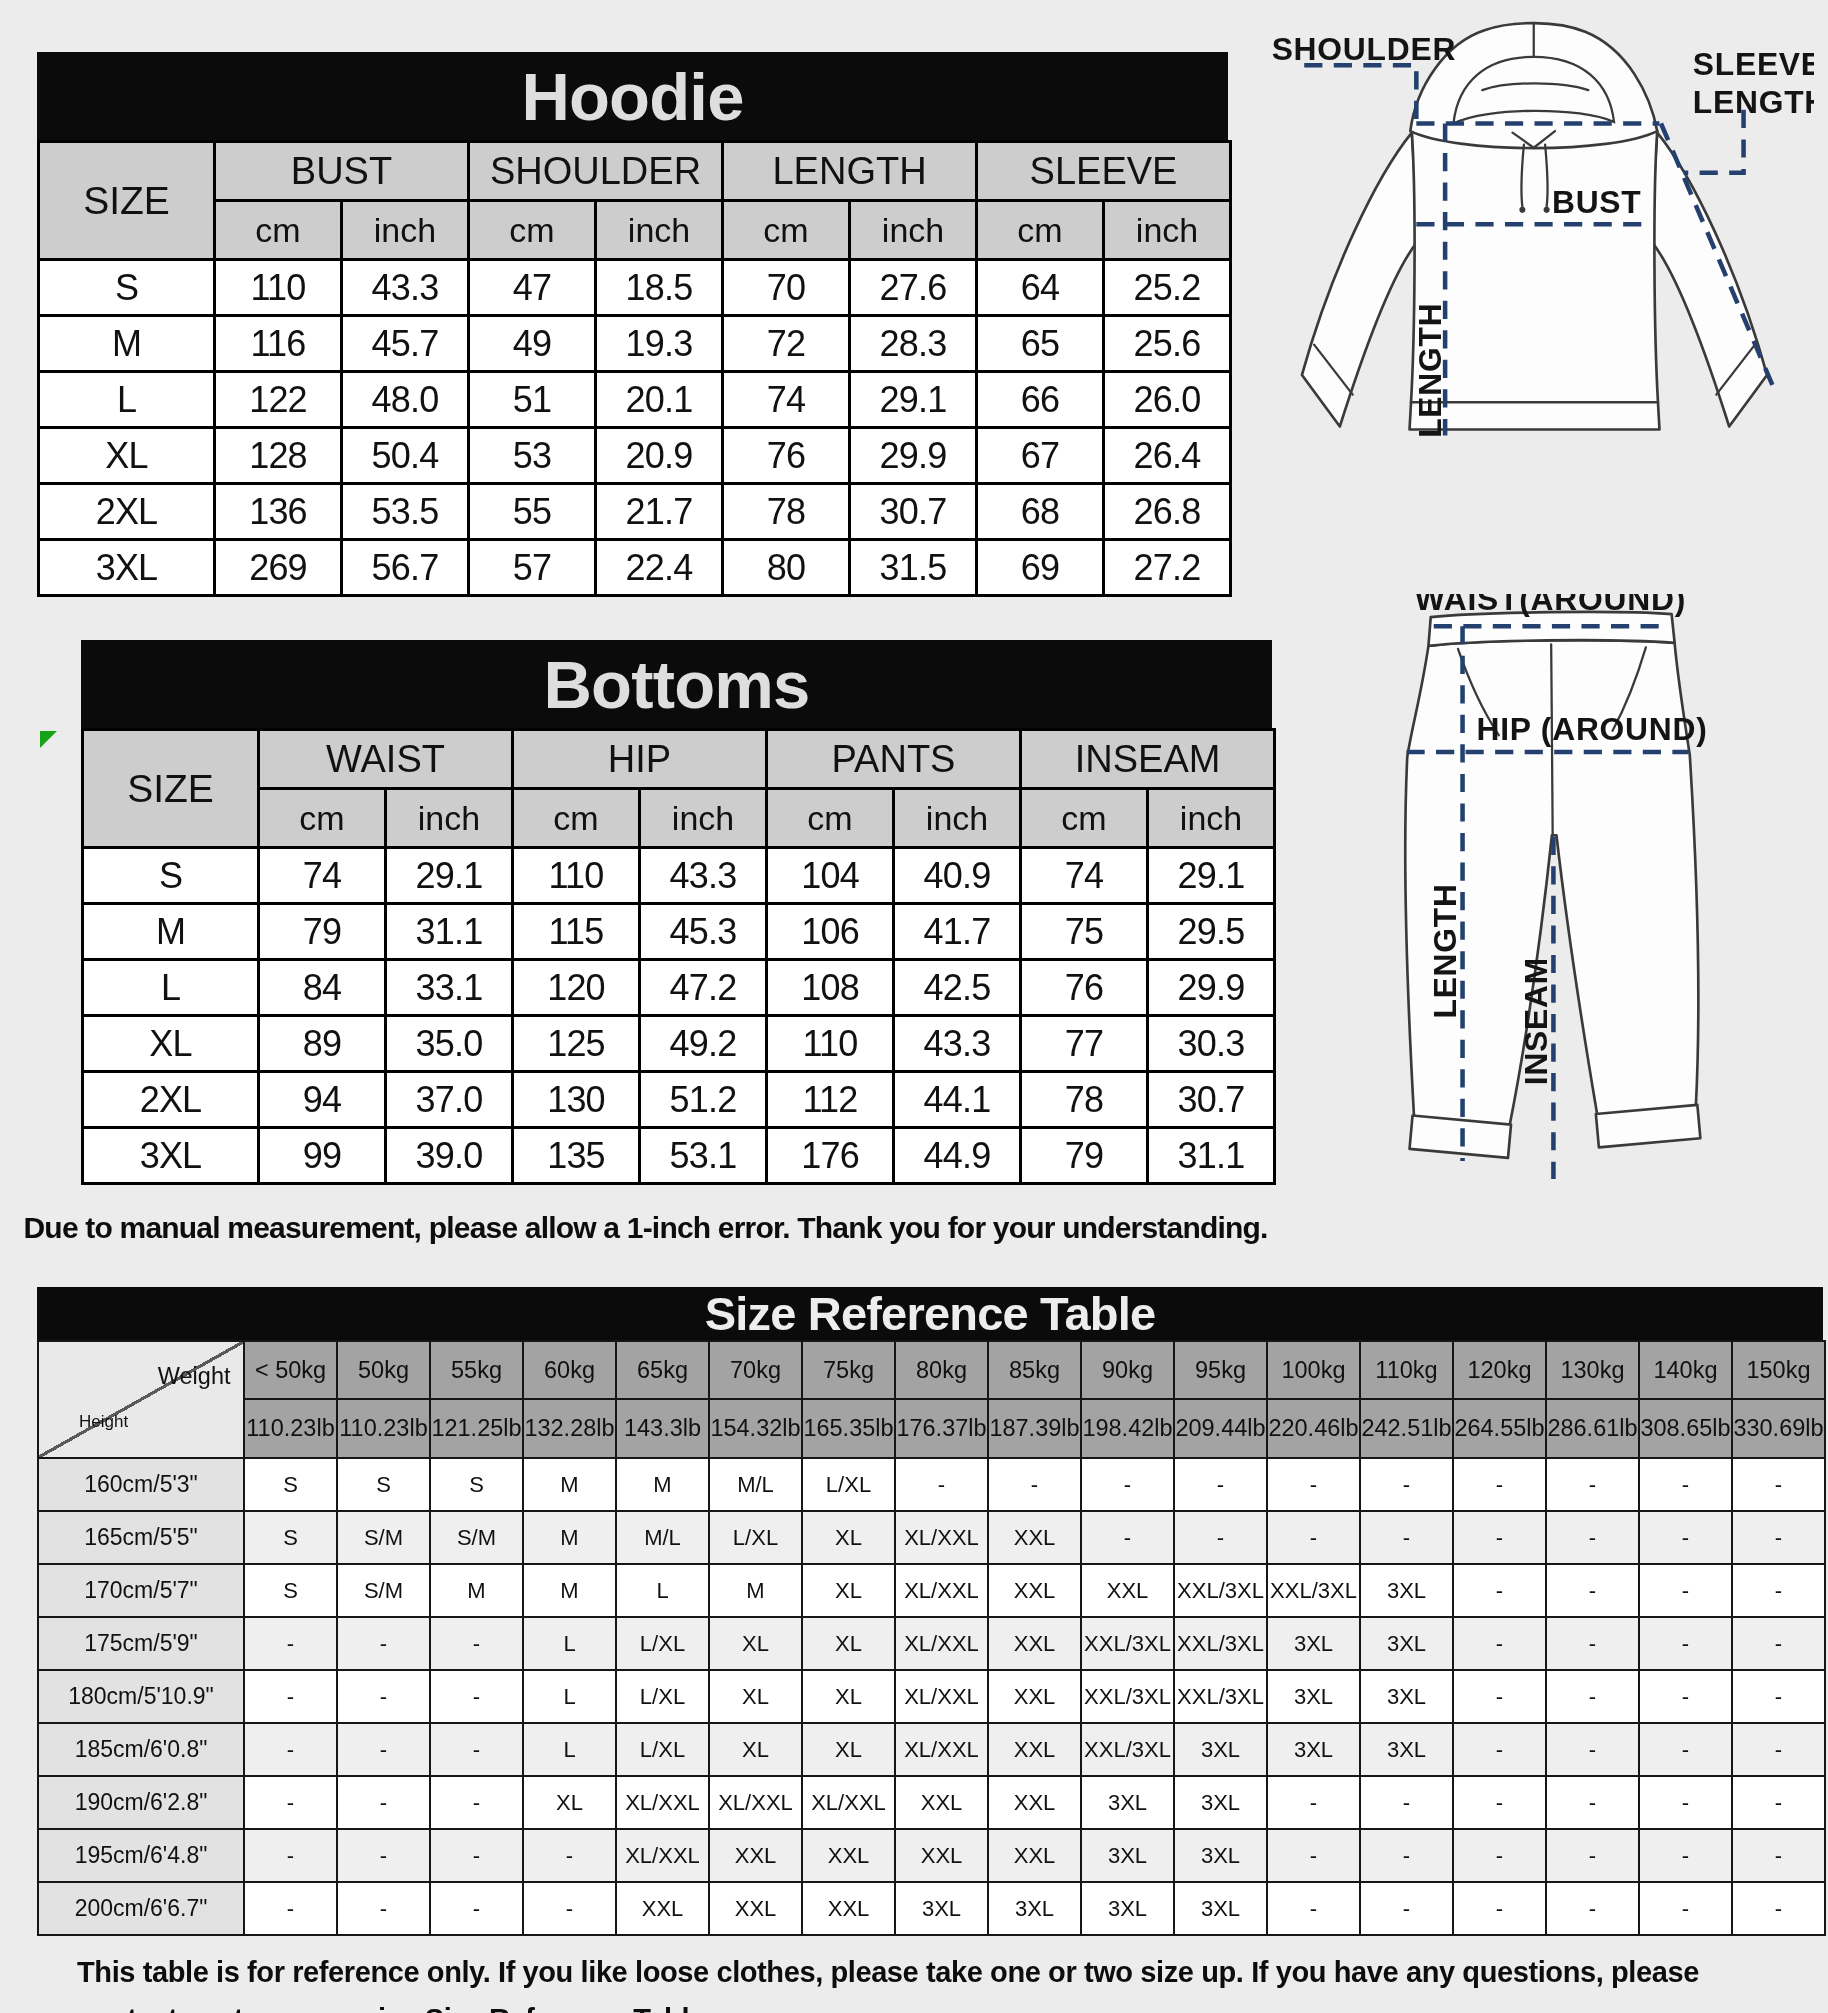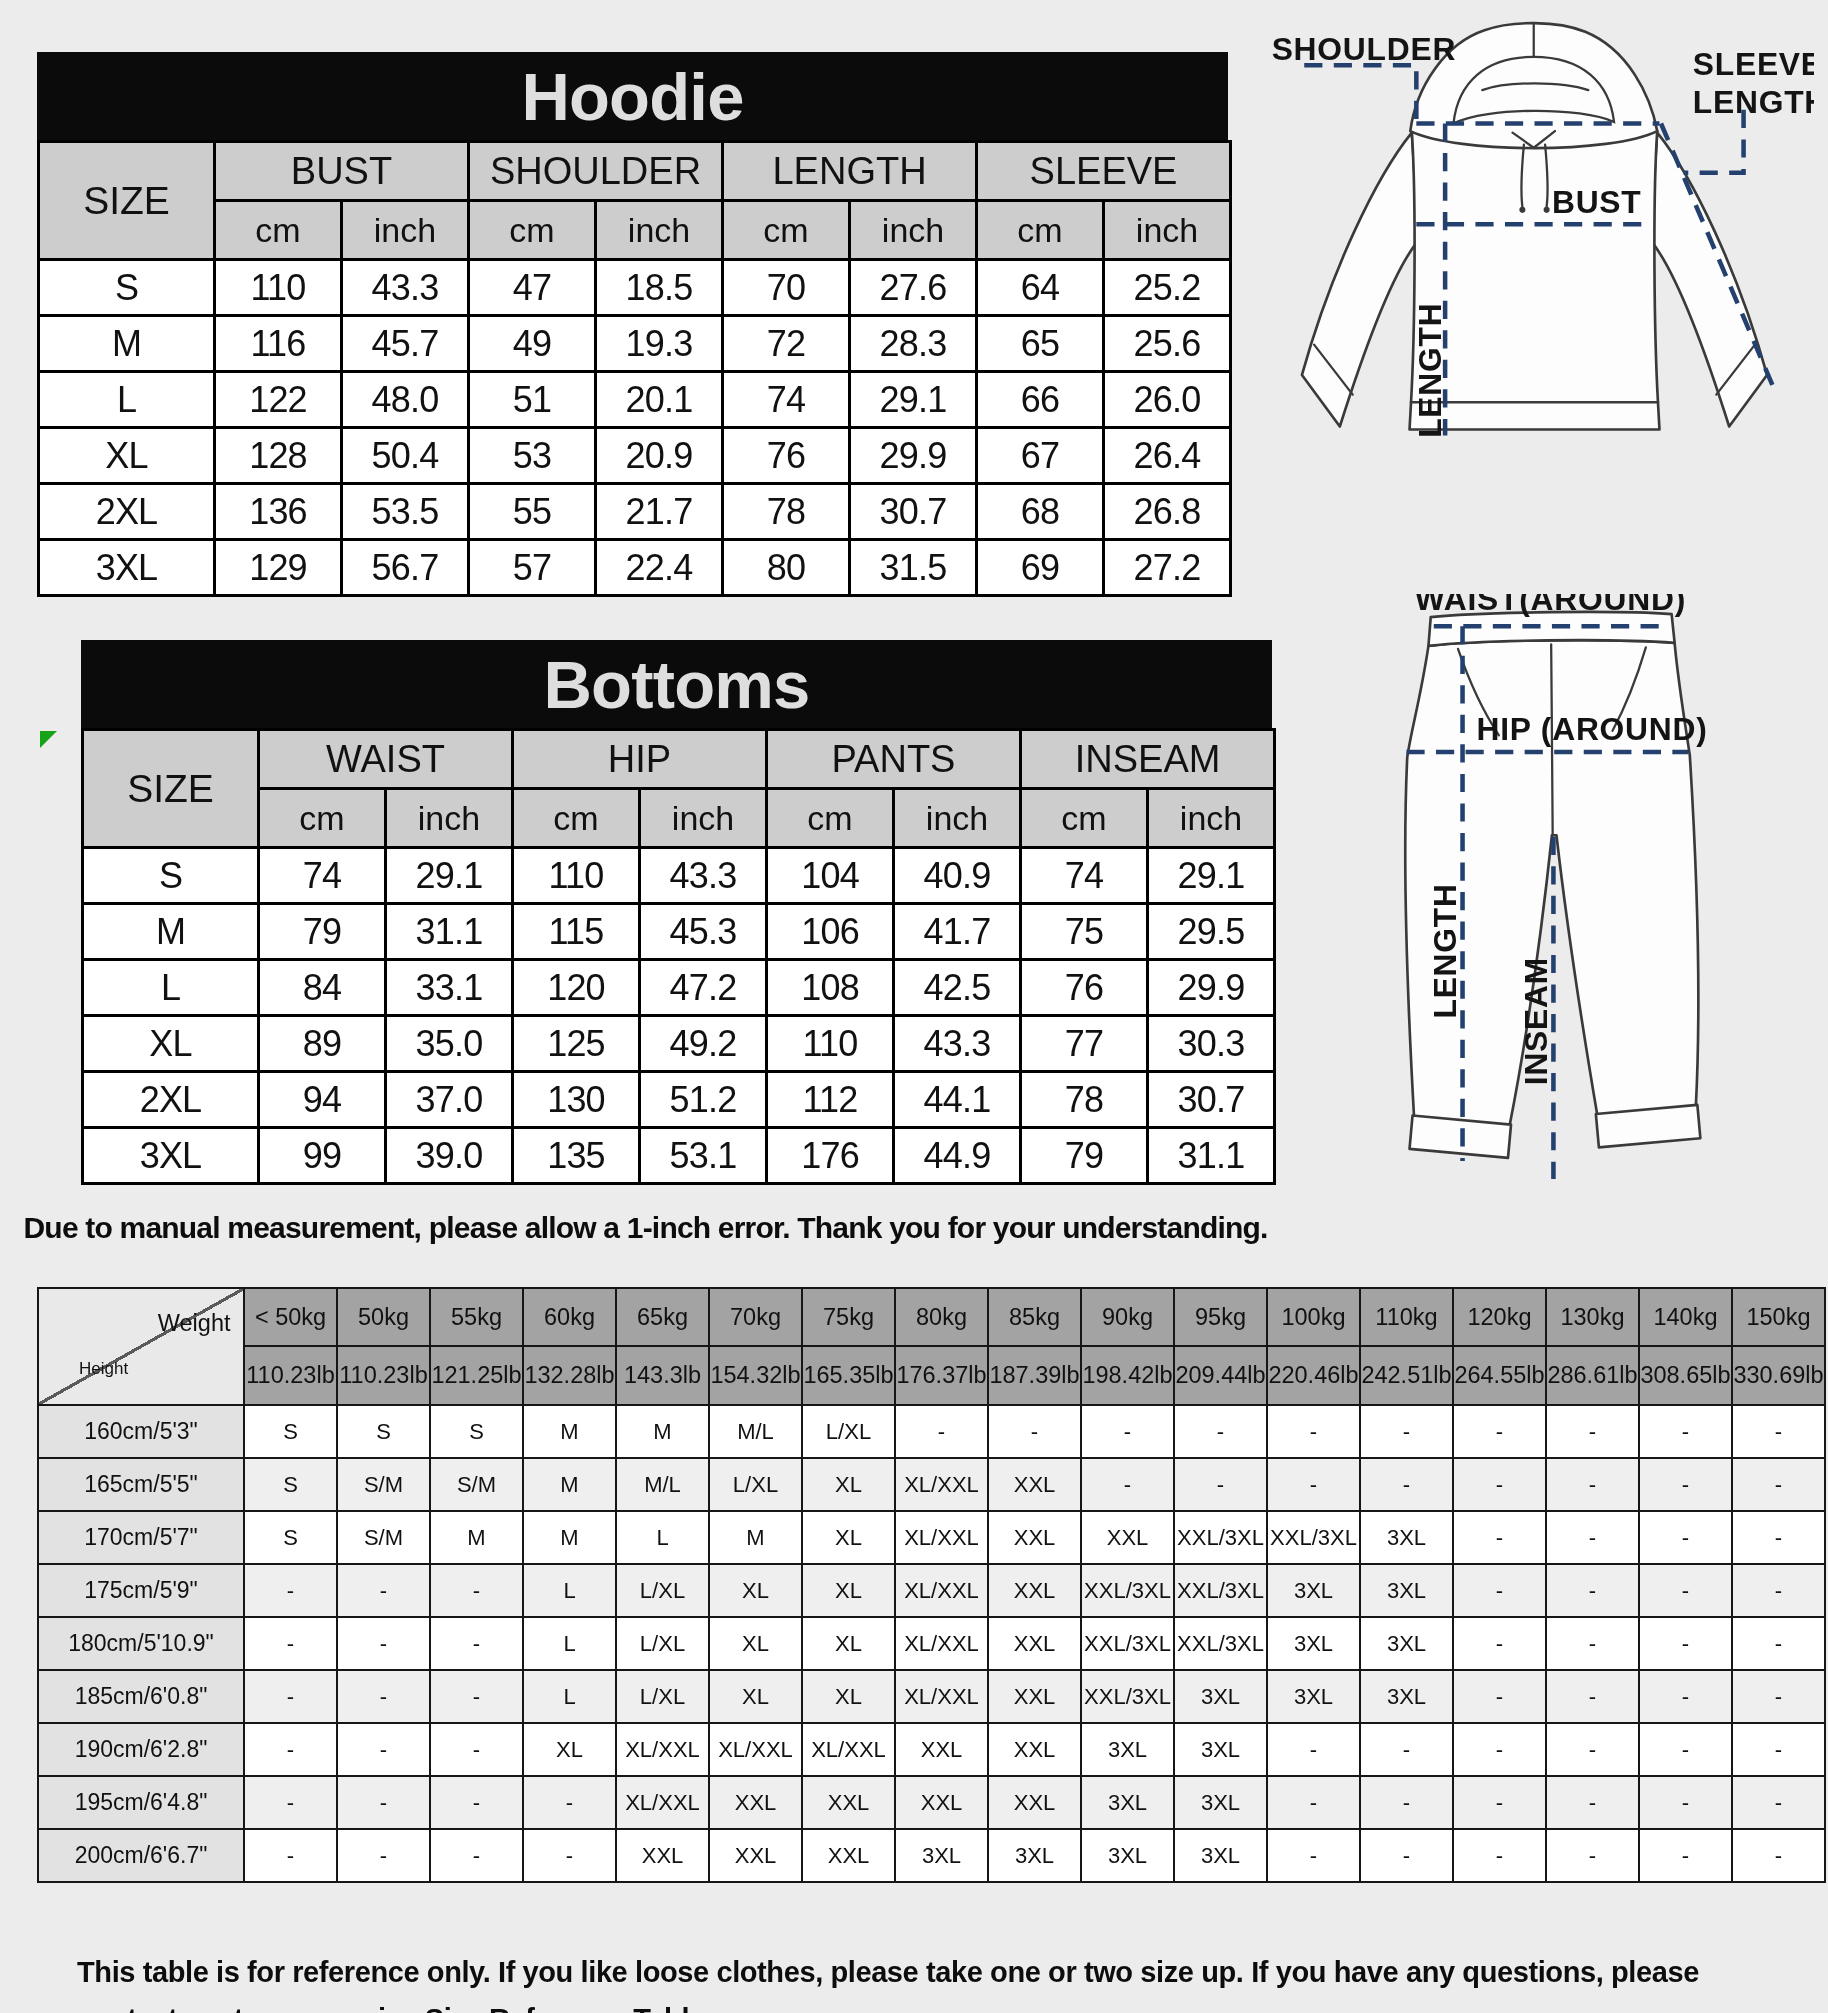--- a/index.html
+++ b/index.html
@@ -175,21 +175,21 @@
               <td class="val-cell">53.5</td>
               <td class="val-cell">55</td>
               <td class="val-cell">21.7</td>
               <td class="val-cell">78</td>
               <td class="val-cell">30.7</td>
               <td class="val-cell">68</td>
               <td class="val-cell">26.8</td>
             </tr>
             <tr>
               <td class="size-cell">3XL</td>
-              <td class="val-cell">129</td>
+              <td class="val-cell">269</td>
               <td class="val-cell">56.7</td>
               <td class="val-cell">57</td>
               <td class="val-cell">22.4</td>
               <td class="val-cell">80</td>
               <td class="val-cell">31.5</td>
               <td class="val-cell">69</td>
               <td class="val-cell">27.2</td>
             </tr>
           </tbody>
         </table>
@@ -362,20 +362,21 @@
       <path class="dash" d="M394,320 V772"></path>
 
       <text class="fig-label" x="390" y="20" text-anchor="middle">WAIST(AROUND)</text>
       <text class="fig-label" x="445" y="192" text-anchor="middle">HIP (AROUND)</text>
       <text class="fig-label" transform="translate(266,560) rotate(-90)">LENGTH</text>
       <text class="fig-label" transform="translate(386,648) rotate(-90)">INSEAM</text>
     </svg>
   </div>
 
   <div class="ref-wrap">
+    <div class="ref-title">Size Reference Table</div>
     <div id="ref-table-host">
         <table class="ref-table">
           <colgroup>
             <col class="h-col">
             <col class="w-col">
             <col class="w-col">
             <col class="w-col">
             <col class="w-col">
             <col class="w-col">
             <col class="w-col">

